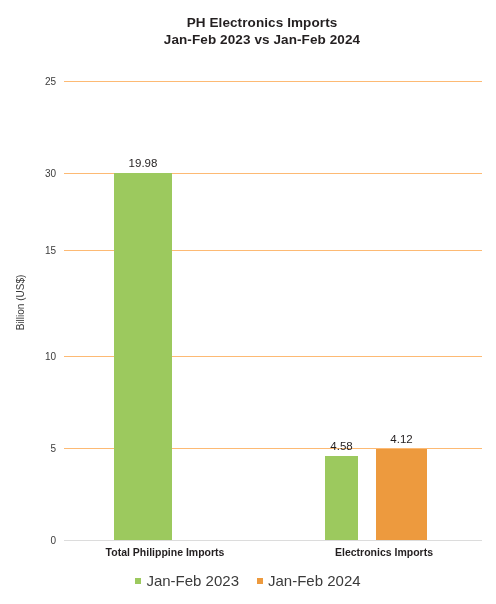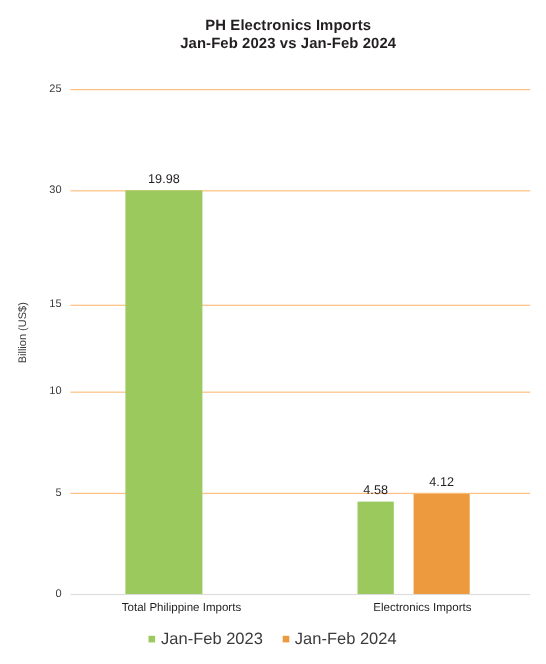--- a/index.html
+++ b/index.html
@@ -105,21 +105,21 @@
     font-size: 11.5px;
     color: #231f20;
     white-space: nowrap;
   }
 
   
   .cat-label {
     position: absolute;
     top: 546px;
     font-size: 10.5px;
-    font-weight: normal;
+    font-weight: bold;
     color: #231f20;
     text-align: right;
     white-space: nowrap;
     transform: translateX(-50%);
   }
 
   
   #legend {
     position: absolute;
     left: 0;
@@ -161,37 +161,37 @@
   <div id="plot">
 
     <div class="gridline" style="top:0px;">
       <span class="ytick-label">25</span>
     </div>
 
     <div class="gridline" style="top:91.8px;">
       <span class="ytick-label">30</span>
     </div>
 
-    <div class="gridline" style="top:196px;">
+    <div class="gridline" style="top:169px;">
       <span class="ytick-label">15</span>
     </div>
 
     <div class="gridline" style="top:275.4px;">
       <span class="ytick-label">10</span>
     </div>
 
     <div class="gridline" style="top:367.2px;">
       <span class="ytick-label">5</span>
     </div>
 
     <div class="gridline baseline" style="top:459px;">
       <span class="ytick-label">0</span>
     </div>
 
-    <div class="bar" id="bar-g1-s1" style="left: 50px; width: 58px; height: 366.833px; padding-left: 12px;">
+    <div class="bar" id="bar-g1-s1" style="left: 50px; width: 58px; height: 366.833px;">
       <span class="bar-value">19.98</span>
       <span class="bar-rect" style="background: rgb(156, 201, 94);"></span>
     </div>
 
     <div class="bar" id="bar-g2-s1" style="left: 261px; width: 33px; height: 84.0888px;">
       <span class="bar-value">4.58</span>
       <span class="bar-rect" style="background: rgb(156, 201, 94);"></span>
     </div>
     <div class="bar" id="bar-g2-s2" style="left: 312px; width: 51px; height: 91px;">
       <span class="bar-value">4.12</span>

